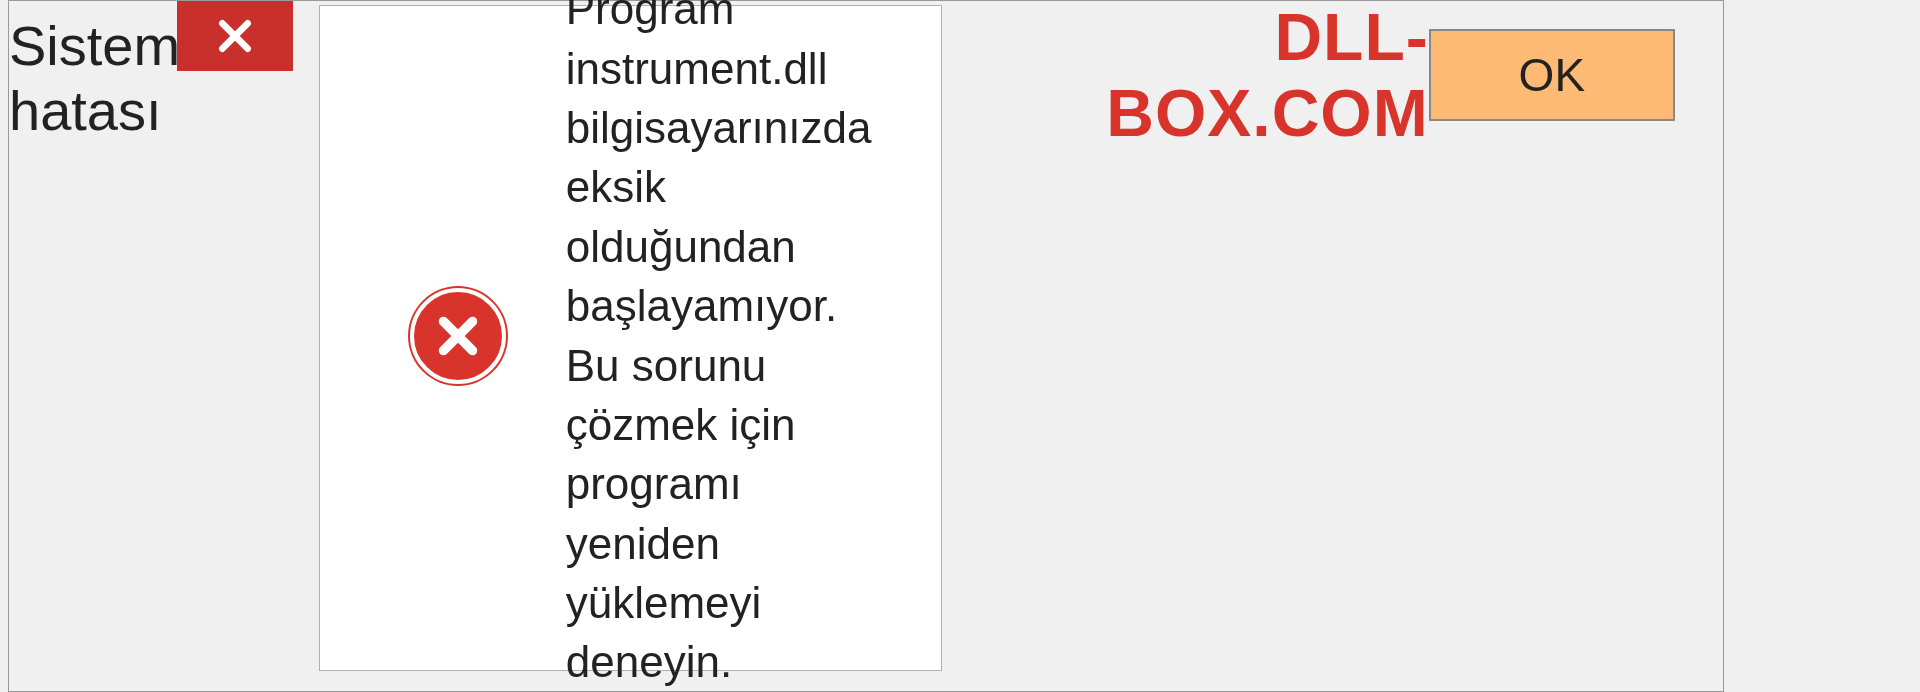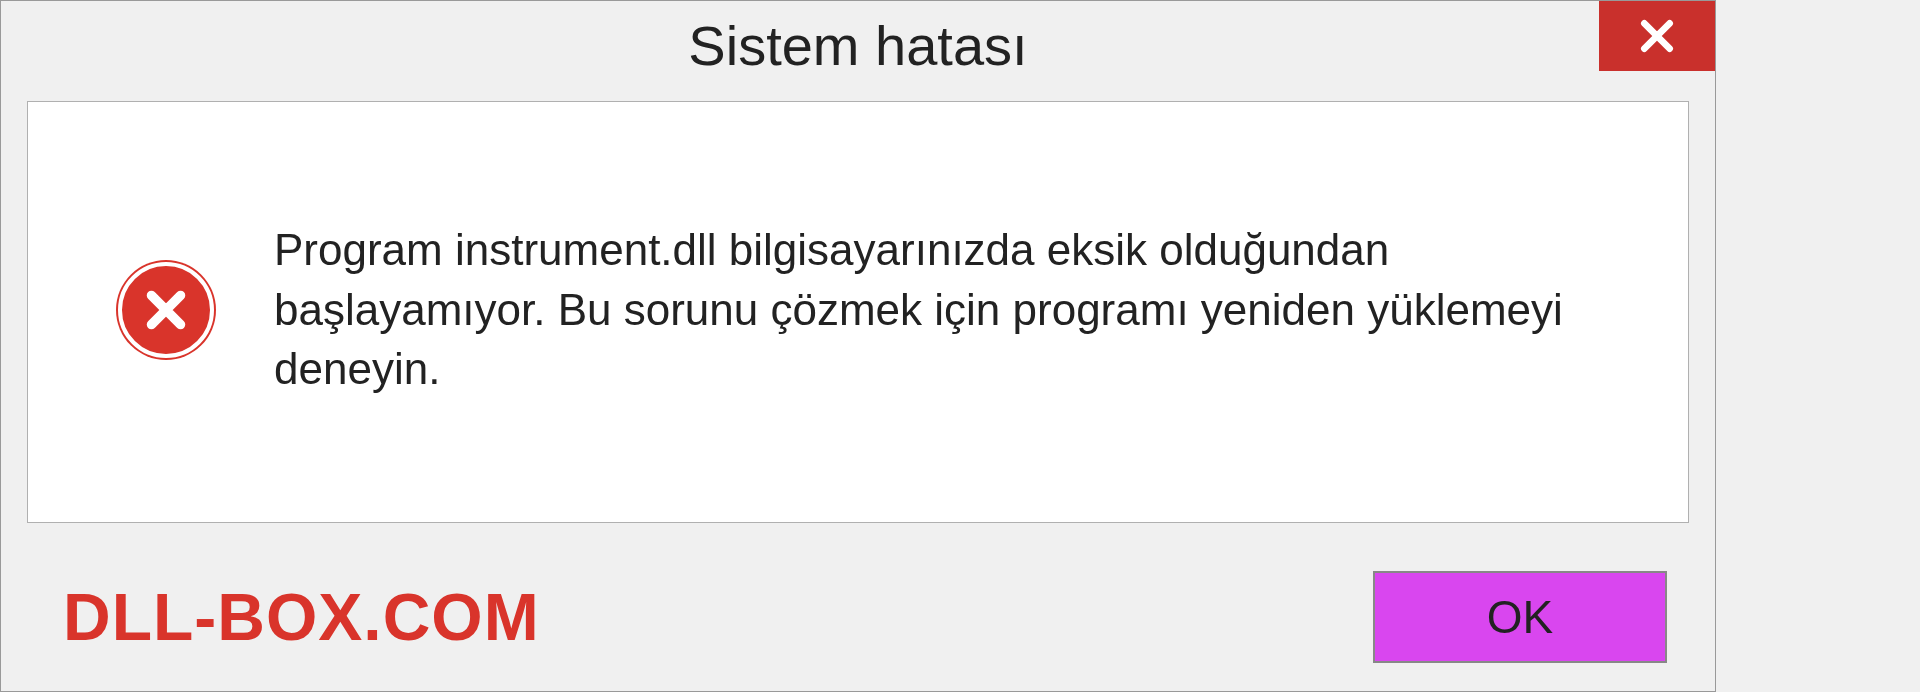--- a/index.html
+++ b/index.html
@@ -14,21 +14,21 @@
       font-family: "Segoe UI", Tahoma, Arial, sans-serif;
       position: relative;
       overflow: hidden;
     }
     .dialog {
       width: 1716px;
       height: 692px;
       background: #f0f0f0;
       border: 1px solid #999;
       display: flex;
-      flex-direction: column;
+      margin-left: 8px;
     }
     .titlebar {
       height: 96px;
       display: flex;
       align-items: flex-start;
       justify-content: space-between;
       position: relative;
     }
     .title-text {
       font-size: 56px;
@@ -98,21 +98,21 @@
       font-size: 66px;
       font-weight: 800;
       color: #d9342b;
       letter-spacing: 1px;
       font-family: Arial, sans-serif;
       text-align: right;
     }
     .ok-btn {
       width: 294px;
       height: 92px;
-      background: #d946ef;
+      background: #fdba74;
       border: 2px solid #888;
       font-size: 46px;
       color: #222;
       display: flex;
       align-items: center;
       justify-content: center;
       cursor: pointer;
       font-family: inherit;
     }
   </style>

